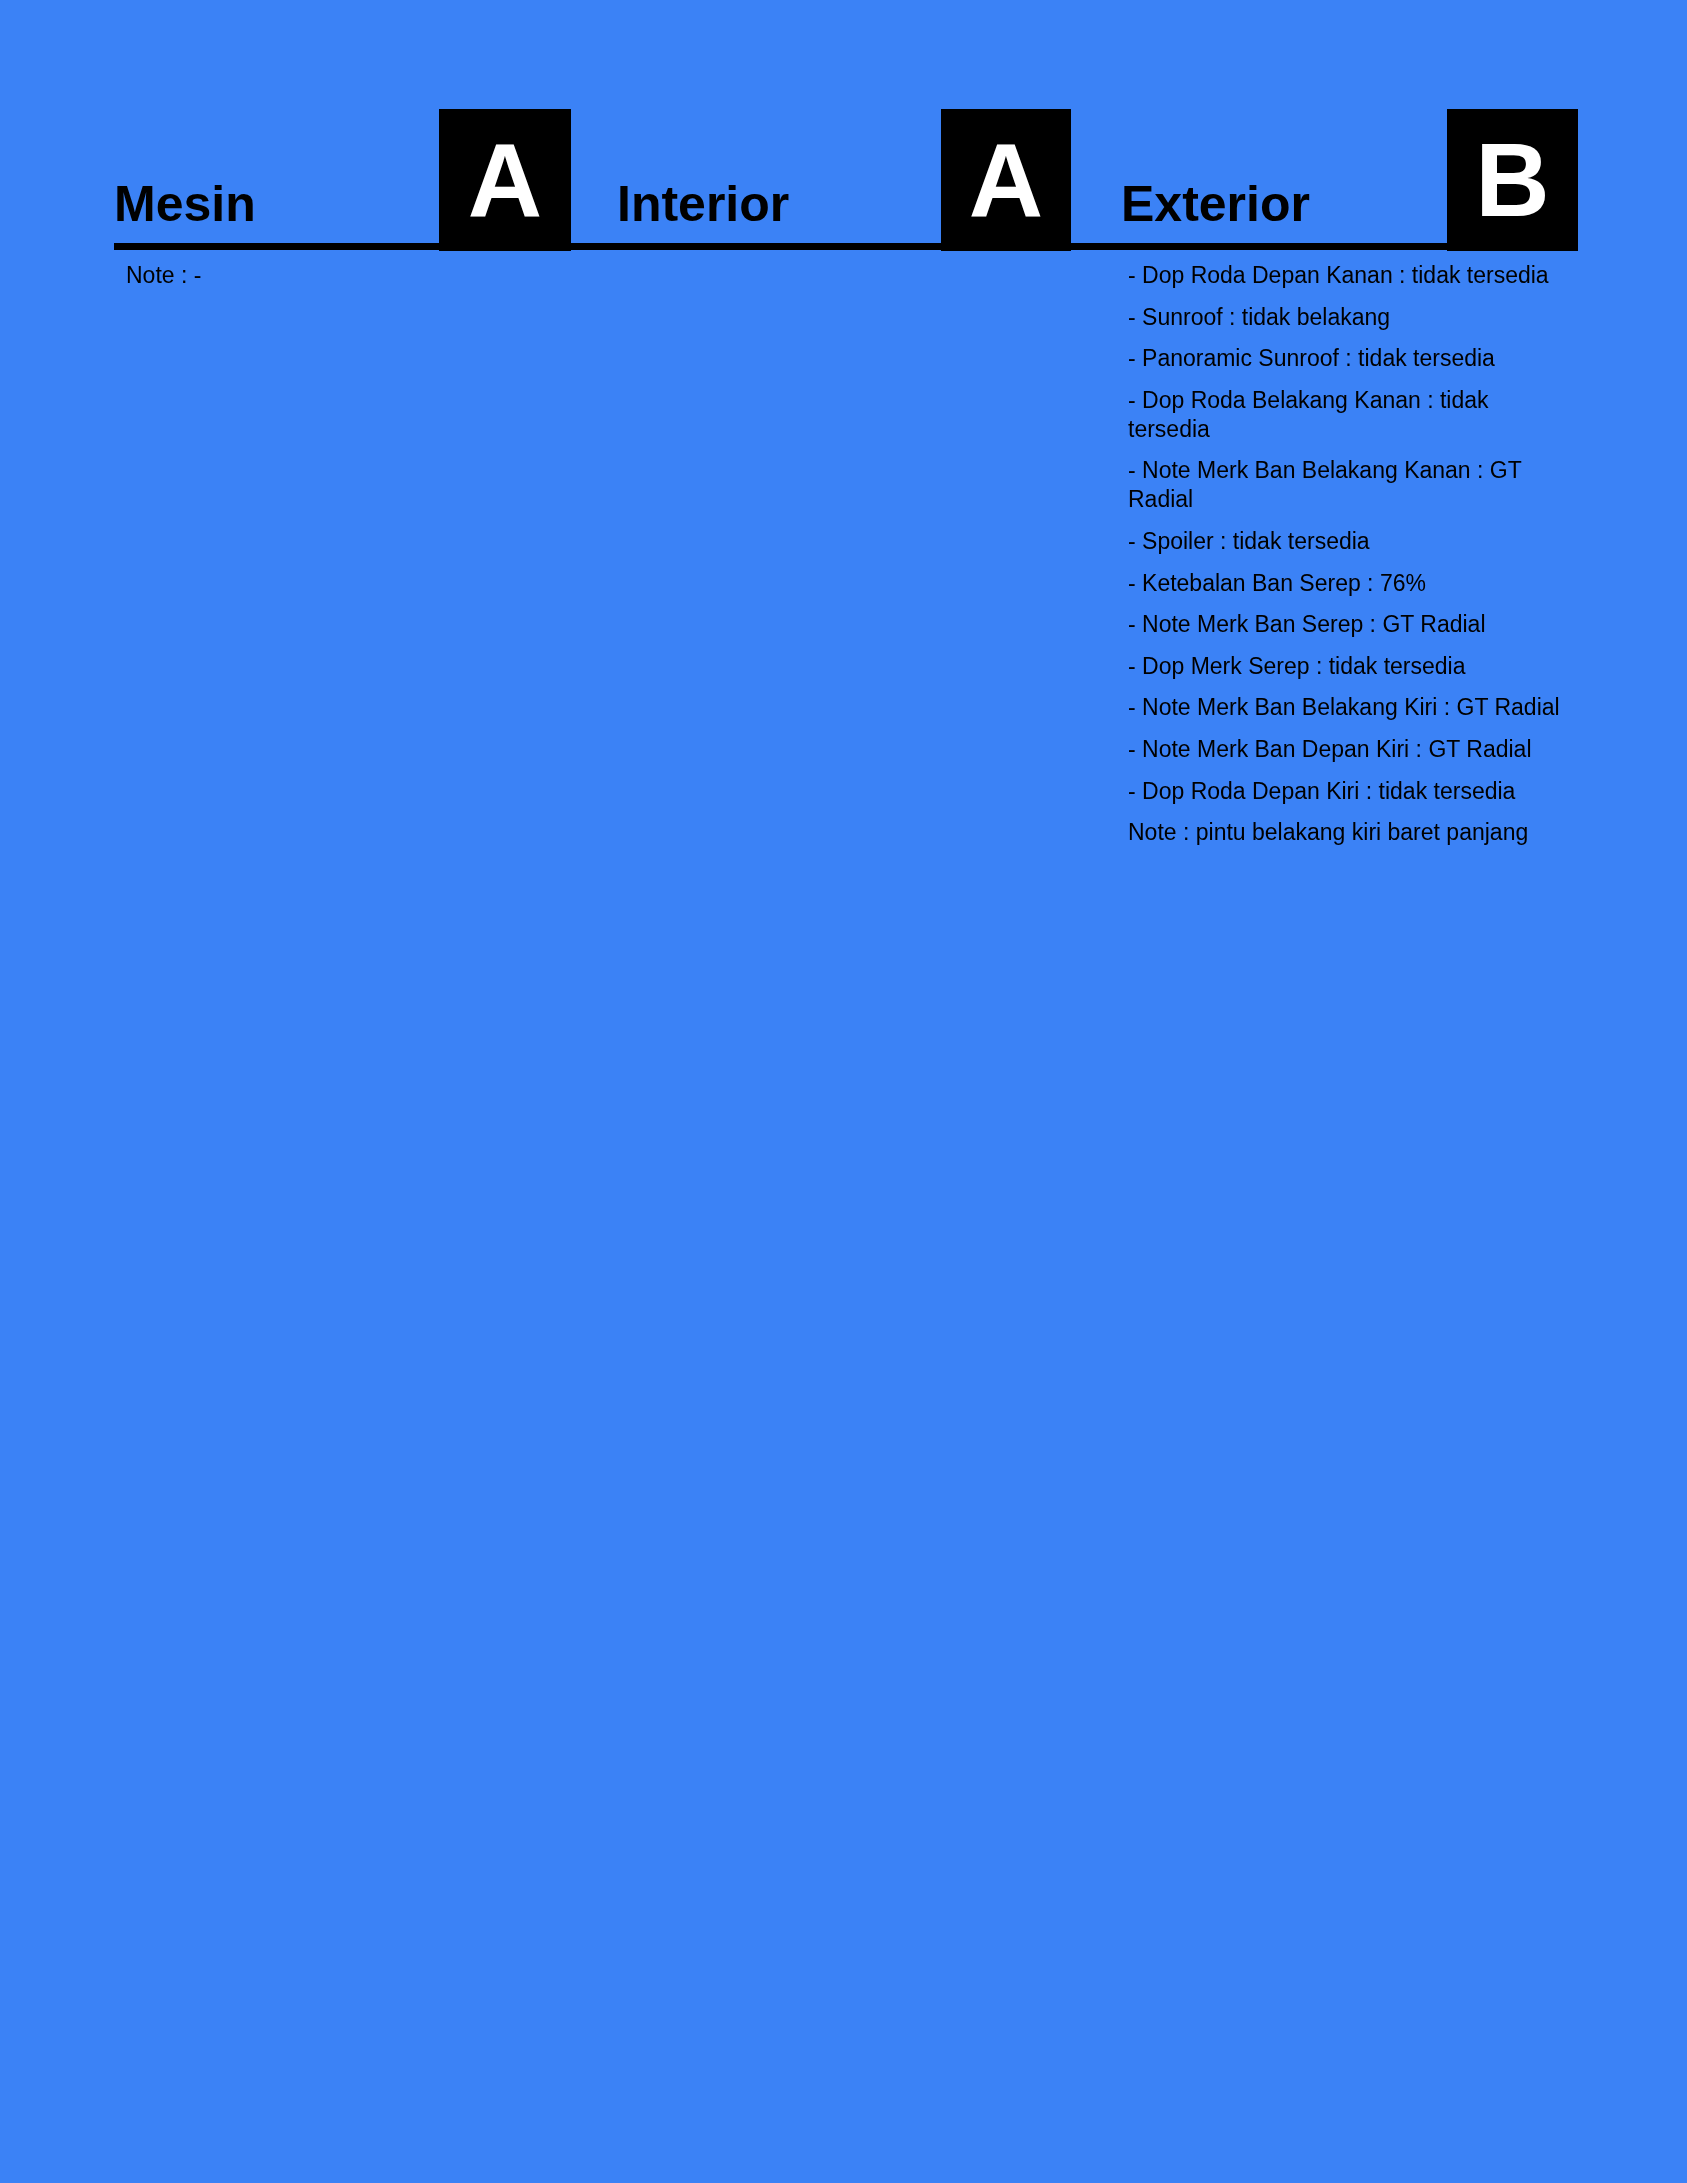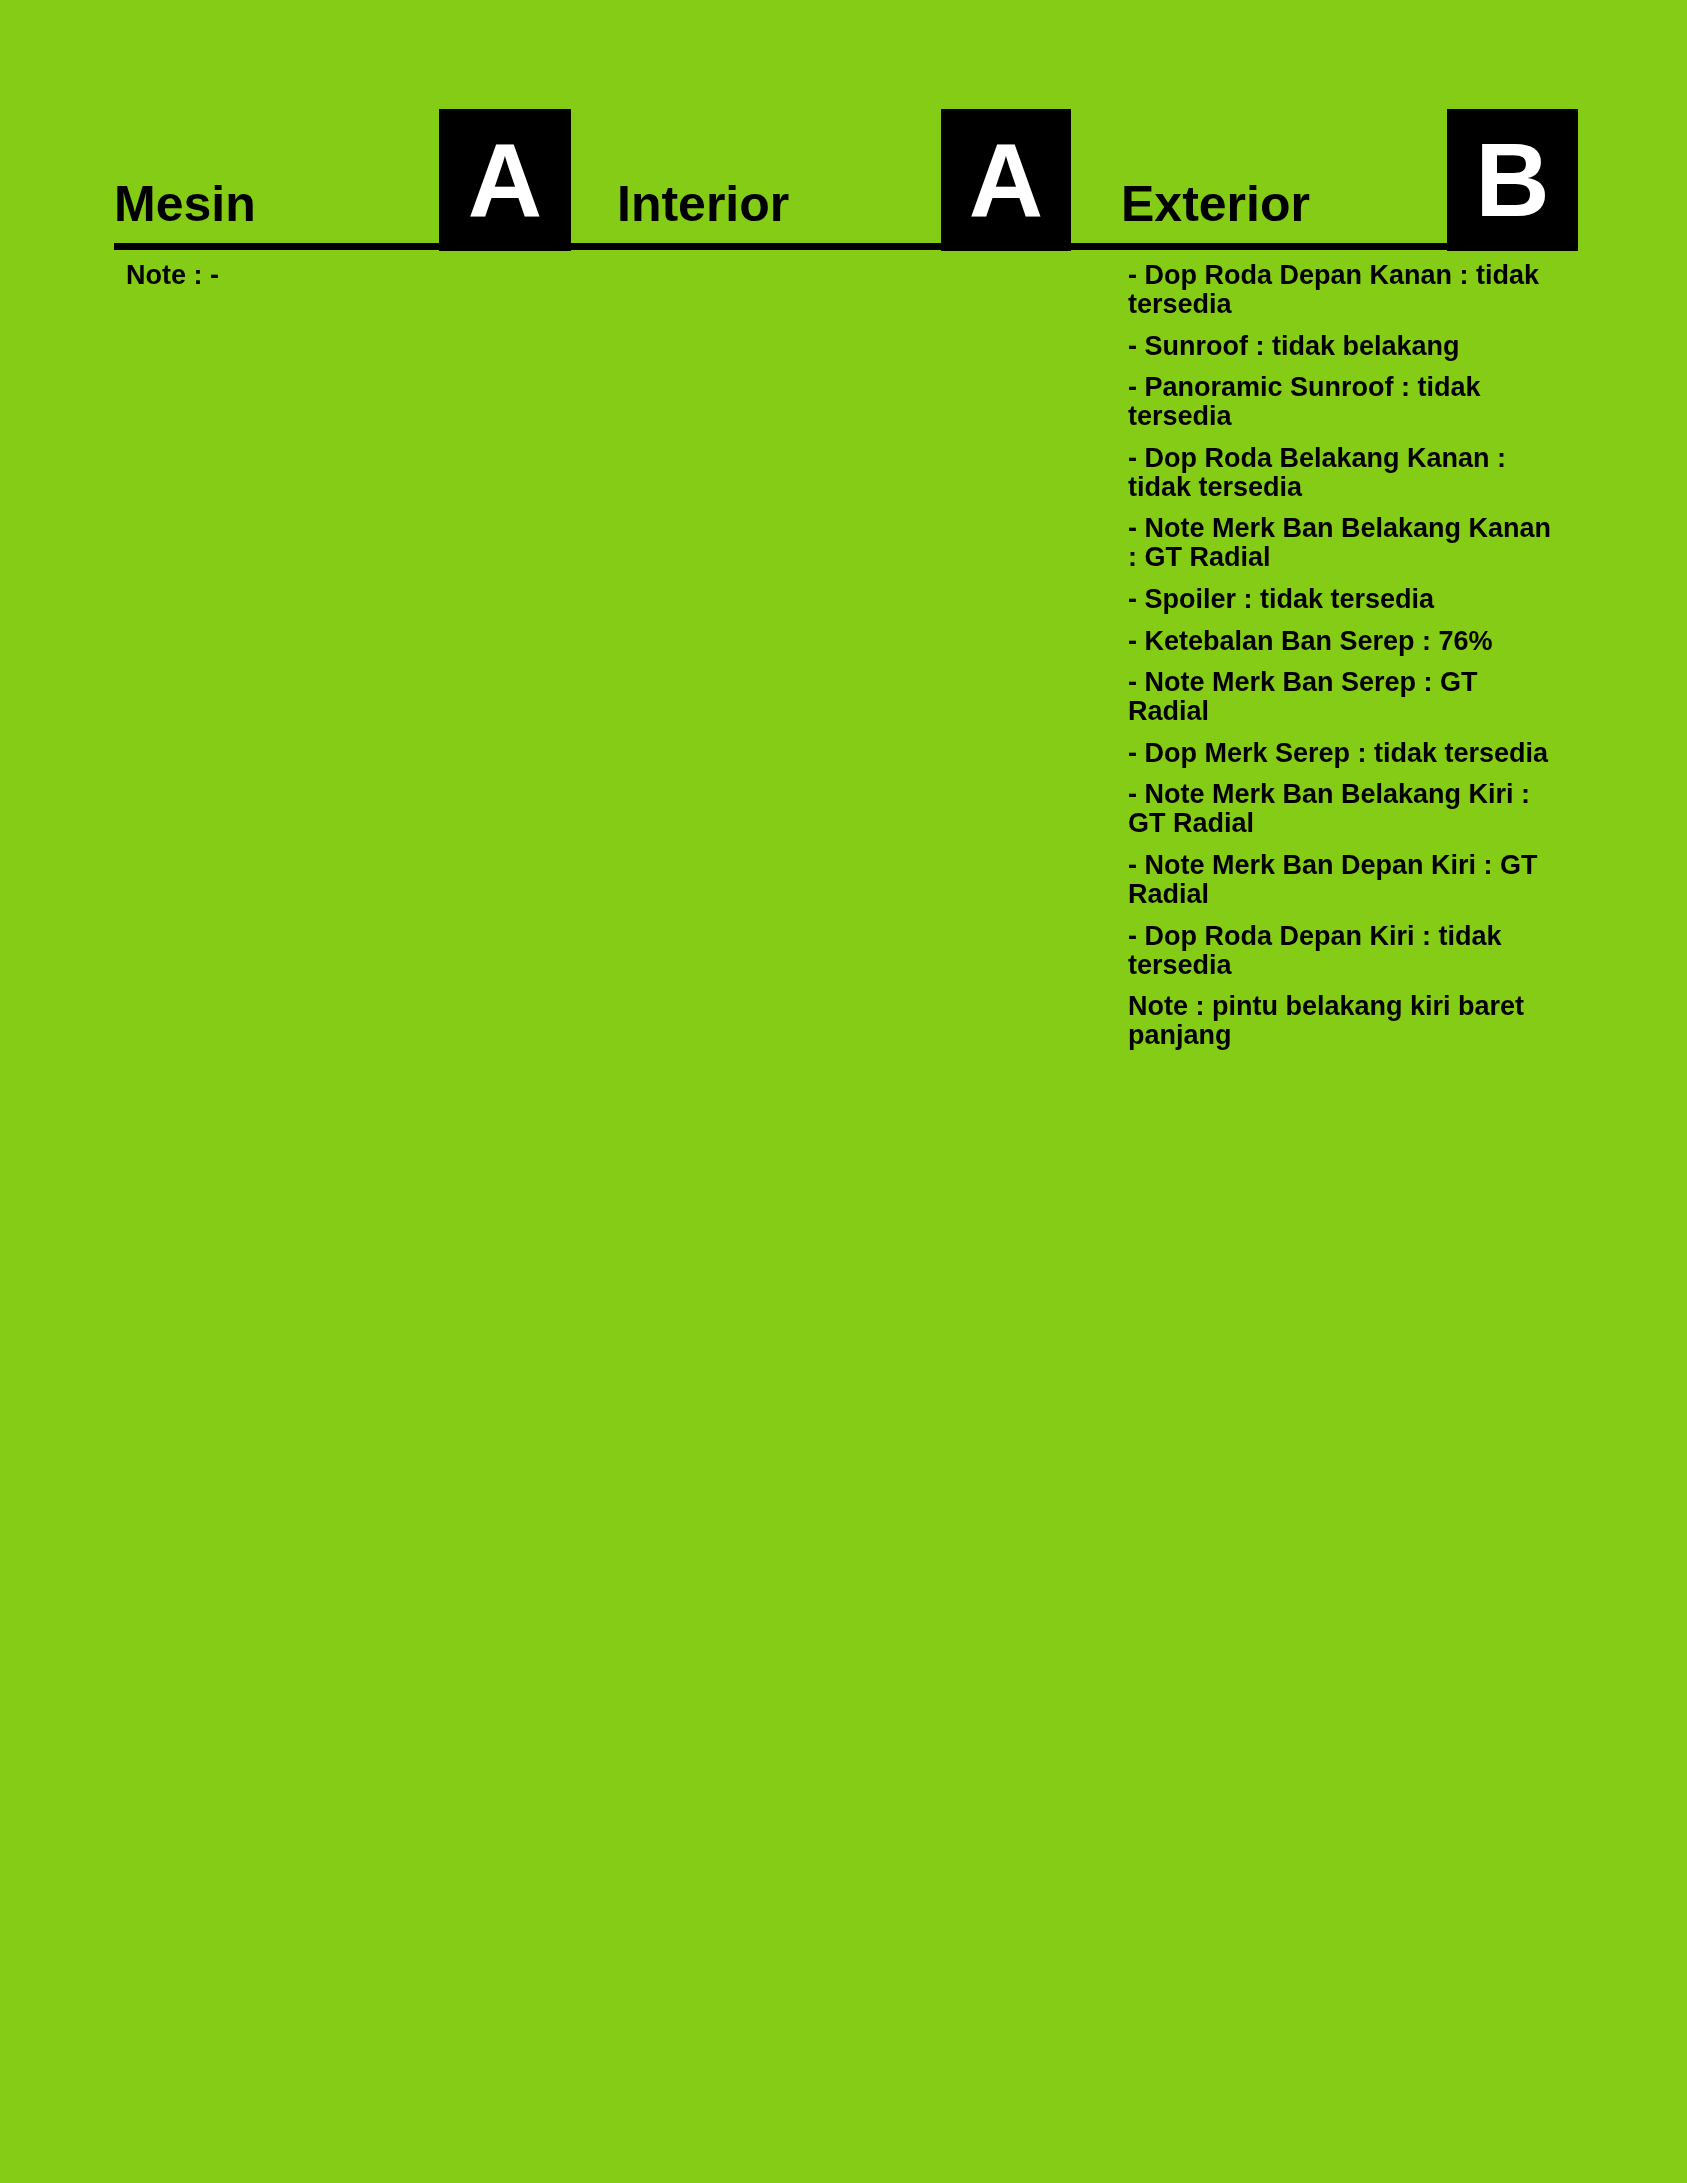--- a/index.html
+++ b/index.html
@@ -1,21 +1,21 @@
 <!DOCTYPE html>
 <html style="font-size:10.6px"><head>
 <meta charset="utf-8">
 <title></title>
 <style>
   html, body { margin: 0; padding: 0; background: #ffffff; }
   .page {
     position: relative;
     width: 1687px;
     height: 2183px;
-    background: #84cc16;
+    background: #3b82f6;
     color: #000000;
     font-family: "Liberation Sans", sans-serif;
     overflow: hidden;
   }
   .rule {
     position: absolute;
     left: 114px;
     top: 243px;
     width: 1464px;
     height: 7.3px;
@@ -45,23 +45,23 @@
   }
   .g-mesin    { left: 439px;  width: 132px; }
   .g-interior { left: 941px; width: 130px; }
   .g-exterior { left: 1447px; width: 131px; }
   .grade-letter {
     font-size: 103px;
     font-weight: 700;
     line-height: 1;
   }
   .body-text {
-    font-size: 27px;
+    font-size: 23px;
     line-height: 29px;
-    font-weight: 700;
+    font-weight: 400;
   }
   .note-mesin {
     position: absolute;
     left: 126px;
     top: 261px;
     white-space: nowrap;
   }
   .exterior-items {
     position: absolute;
     left: 1128px;

